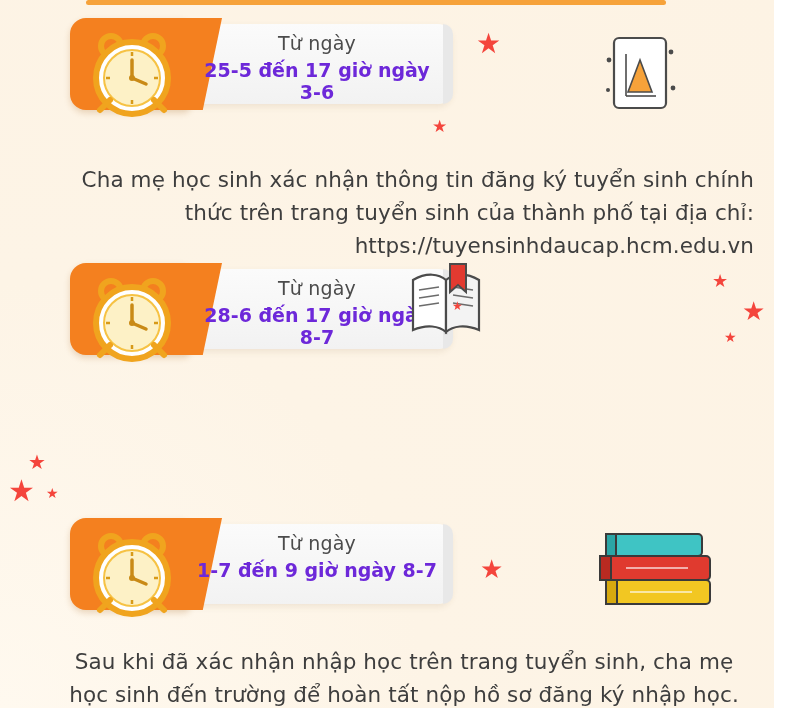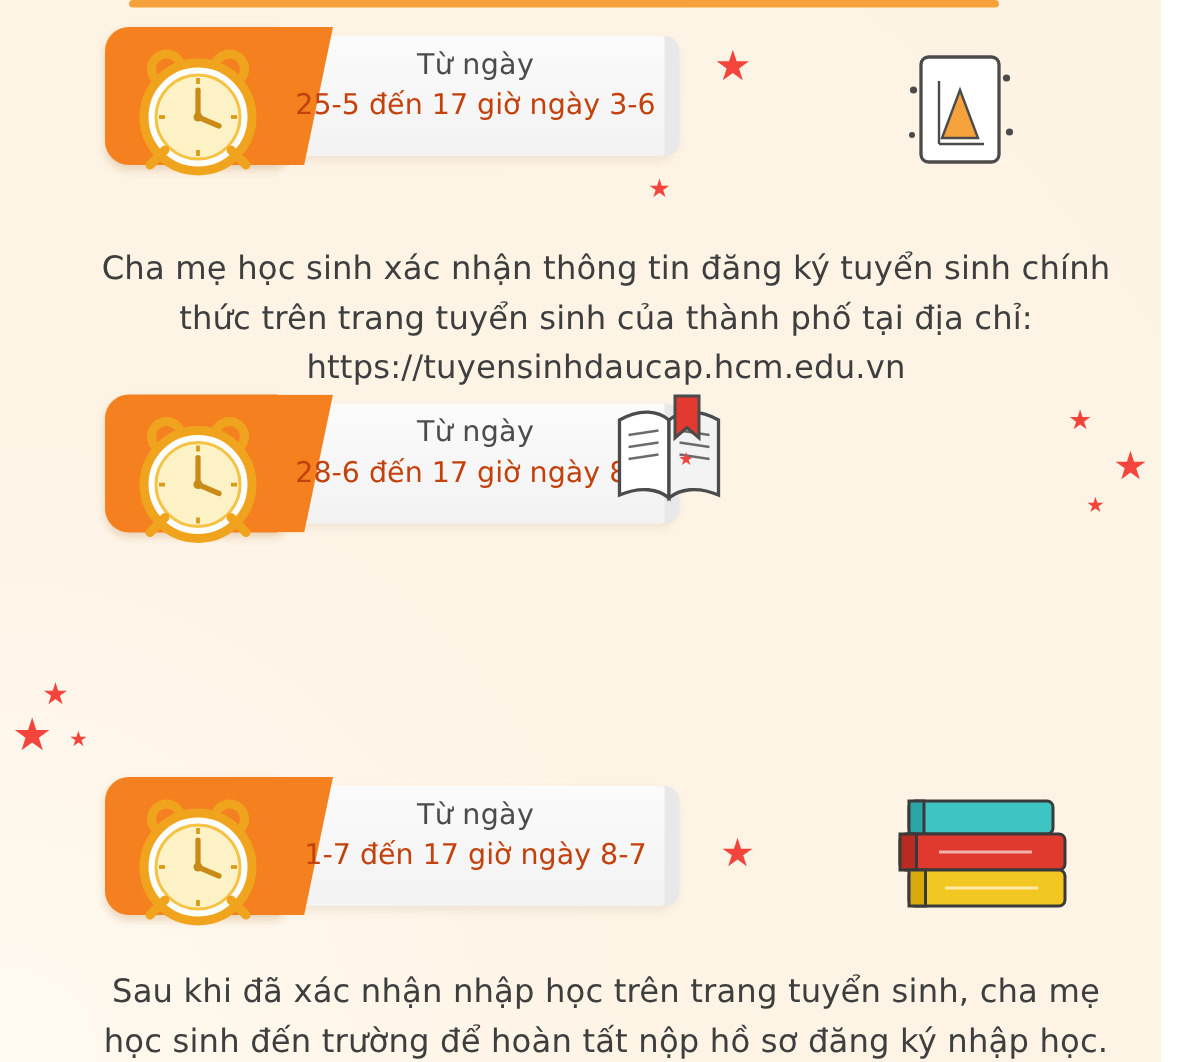--- a/index.html
+++ b/index.html
@@ -95,22 +95,22 @@
     text-align: center;
     color: #4b4b4b;
   }
   .banner .line1 {
     font-size: 19px;
     letter-spacing: .2px;
     margin-bottom: 5px;
   }
   .banner .line2 {
     font-size: 19px;
-    font-weight: normal;
-    color: #c2410c;
+    font-weight: bold;
+    color: #6d28d9;
   }
 
   
   .clock {
     position: absolute;
     left: 42px;
     top: 8px;
     width: 96px;
     height: 96px;
   }
@@ -181,21 +181,21 @@
       <polygon points="28,62 52,62 40,30" fill="#f6a23a" stroke="#4b4b4b" stroke-width="1.6"></polygon>
       <line x1="26" y1="66" x2="56" y2="66" stroke="#4b4b4b" stroke-width="1.6"></line>
       <line x1="26" y1="24" x2="26" y2="66" stroke="#4b4b4b" stroke-width="1.6"></line>
       <circle cx="9" cy="30" r="2.4" fill="#4b4b4b"></circle>
       <circle cx="71" cy="22" r="2.4" fill="#4b4b4b"></circle>
       <circle cx="73" cy="58" r="2.4" fill="#4b4b4b"></circle>
       <circle cx="8" cy="60" r="2" fill="#4b4b4b"></circle>
     </svg>
   </div>
 
-  <div class="para" style="top:163px;">Cha mẹ học sinh xác nhận thông tin đăng ký tuyển sinh chính thức trên trang tuyển sinh của thành phố tại địa chỉ: https://tuyensinhdaucap.hcm.edu.vn</div>
+  <div class="para" style="top:163px;text-align:right;">Cha mẹ học sinh xác nhận thông tin đăng ký tuyển sinh chính thức trên trang tuyển sinh của thành phố tại địa chỉ: https://tuyensinhdaucap.hcm.edu.vn</div>
 
   <div class="banner" style="top:263px;">
     <div class="plate"></div>
     <div class="orange"></div>
     <div class="orange-tail"></div>
     <div class="texts">
       <div class="line1">Từ ngày</div>
       <div class="line2">28-6 đến 17 giờ ngày 8-7</div>
     </div>
     <div class="clock">
@@ -231,21 +231,21 @@
     </svg>
   </div>
 
 
   <div class="banner" style="top:518px;">
     <div class="plate"></div>
     <div class="orange"></div>
     <div class="orange-tail"></div>
     <div class="texts">
       <div class="line1">Từ ngày</div>
-      <div class="line2">1-7 đến 17 giờ ngày 8-7</div>
+      <div class="line2">1-7 đến 9 giờ ngày 8-7</div>
     </div>
     <div class="clock">
       <svg width="96" height="96" viewBox="0 0 96 96">
         <circle cx="27" cy="20" r="10" fill="none" stroke="#f0a41e" stroke-width="6"></circle>
         <circle cx="69" cy="20" r="10" fill="none" stroke="#f0a41e" stroke-width="6"></circle>
         <circle cx="48" cy="52" r="36" fill="#ffffff" stroke="#f0a41e" stroke-width="6"></circle>
         <circle cx="48" cy="52" r="28" fill="#fdf1c6" stroke="#f6c244" stroke-width="2"></circle>
         <line x1="48" y1="52" x2="48" y2="34" stroke="#c98a16" stroke-width="3.5" stroke-linecap="round"></line>
         <line x1="48" y1="52" x2="62" y2="58" stroke="#c98a16" stroke-width="3.5" stroke-linecap="round"></line>
         <circle cx="48" cy="52" r="3" fill="#c98a16"></circle>

